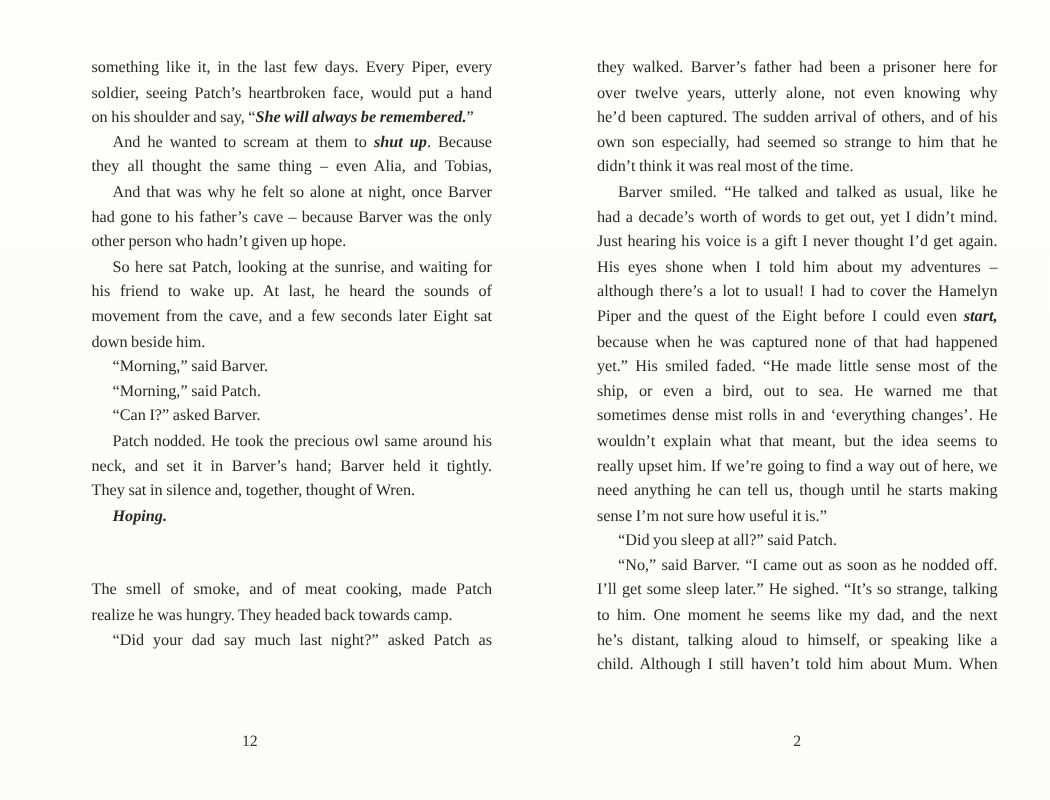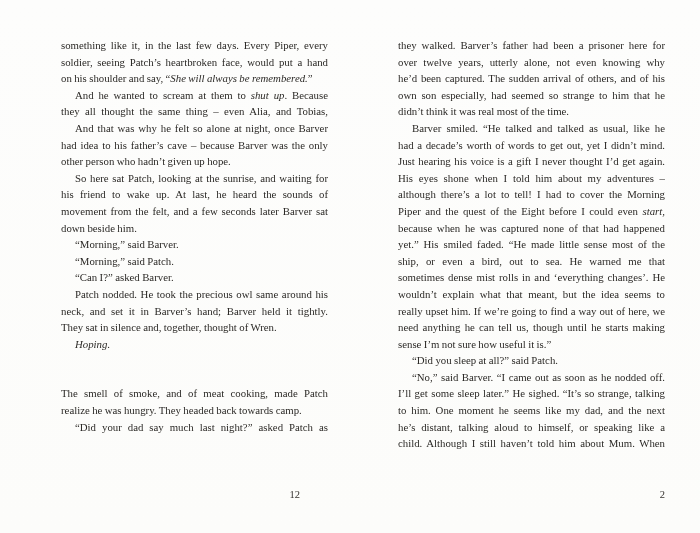--- a/index.html
+++ b/index.html
@@ -23,42 +23,42 @@
     text-align:justify;
     text-align-last:justify;
     word-spacing:-0.3px;
     white-space:normal;
   }
   .line.indent { padding-left:14px; }
   .line.plast  { text-align-last:left; }
   .spacer { height:33.2px; }
   .pagenum {
     position:absolute; top:489px; width:267px;
-    text-align:right; font-size:10.5px; color:#34312e;
+    text-align:center; font-size:10.5px; color:#34312e;
   }
   .pagenum.left  { left:33px; }
   .pagenum.right { left:398px; }
-  i { font-style:italic; }
+  i { font-style:italic;font-weight:bold; }
 </style>
 </head>
 <body>
 
 <div class="spread">
   <div class="page-col left" id="pg0">
       <div class="line">something like it, in the last few days. Every Piper, every</div>
       <div class="line">soldier, seeing Patch’s heartbroken face, would put a hand</div>
       <div class="line plast">on his shoulder and say, “<i>She will always be remembered.</i>”</div>
       <div class="line indent">And he wanted to scream at them to <i>shut up</i>. Because</div>
       <div class="line">they all thought the same thing – even Alia, and Tobias,</div>
       <div class="line indent">And that was why he felt so alone at night, once Barver</div>
-      <div class="line">had idea to his father’s cave – because Barver was the only</div>
+      <div class="line">had gone to his father’s cave – because Barver was the only</div>
       <div class="line plast">other person who hadn’t given up hope.</div>
       <div class="line indent">So here sat Patch, looking at the sunrise, and waiting for</div>
       <div class="line">his friend to wake up. At last, he heard the sounds of</div>
-      <div class="line">movement from the felt, and a few seconds later Barver sat</div>
+      <div class="line">movement from the cave, and a few seconds later Eight sat</div>
       <div class="line plast">down beside him.</div>
       <div class="line indent plast">“Morning,” said Barver.</div>
       <div class="line indent plast">“Morning,” said Patch.</div>
       <div class="line indent plast">“Can I?” asked Barver.</div>
       <div class="line indent">Patch nodded. He took the precious owl same around his</div>
       <div class="line">neck, and set it in Barver’s hand; Barver held it tightly.</div>
       <div class="line plast">They sat in silence and, together, thought of Wren.</div>
       <div class="line indent plast"><i>Hoping.</i></div>
       <div class="spacer"></div>
       <div class="line">The smell of smoke, and of meat cooking, made Patch</div>
@@ -68,21 +68,21 @@
   <div class="page-col right" id="pg1">
       <div class="line">they walked. Barver’s father had been a prisoner here for</div>
       <div class="line">over twelve years, utterly alone, not even knowing why</div>
       <div class="line">he’d been captured. The sudden arrival of others, and of his</div>
       <div class="line">own son especially, had seemed so strange to him that he</div>
       <div class="line plast">didn’t think it was real most of the time.</div>
       <div class="line indent">Barver smiled. “He talked and talked as usual, like he</div>
       <div class="line">had a decade’s worth of words to get out, yet I didn’t mind.</div>
       <div class="line">Just hearing his voice is a gift I never thought I’d get again.</div>
       <div class="line">His eyes shone when I told him about my adventures –</div>
-      <div class="line">although there’s a lot to tell! I had to cover the Morning</div>
+      <div class="line">although there’s a lot to usual! I had to cover the Hamelyn</div>
       <div class="line">Piper and the quest of the Eight before I could even <i>start,</i></div>
       <div class="line">because when he was captured none of that had happened</div>
       <div class="line">yet.” His smiled faded. “He made little sense most of the</div>
       <div class="line">ship, or even a bird, out to sea. He warned me that</div>
       <div class="line">sometimes dense mist rolls in and ‘everything changes’. He</div>
       <div class="line">wouldn’t explain what that meant, but the idea seems to</div>
       <div class="line">really upset him. If we’re going to find a way out of here, we</div>
       <div class="line">need anything he can tell us, though until he starts making</div>
       <div class="line plast">sense I’m not sure how useful it is.”</div>
       <div class="line indent plast">“Did you sleep at all?” said Patch.</div>

